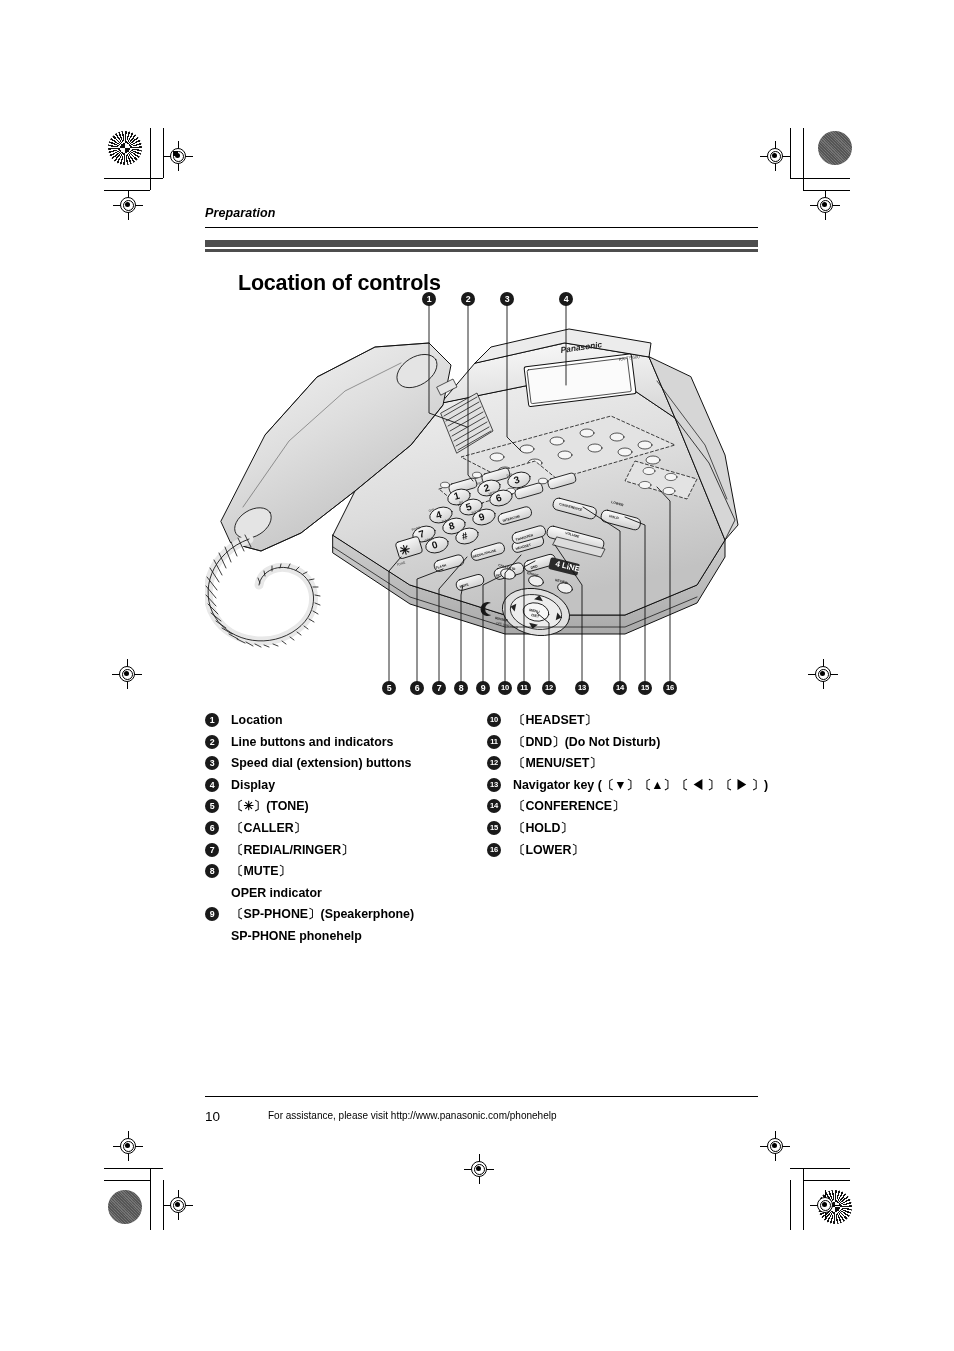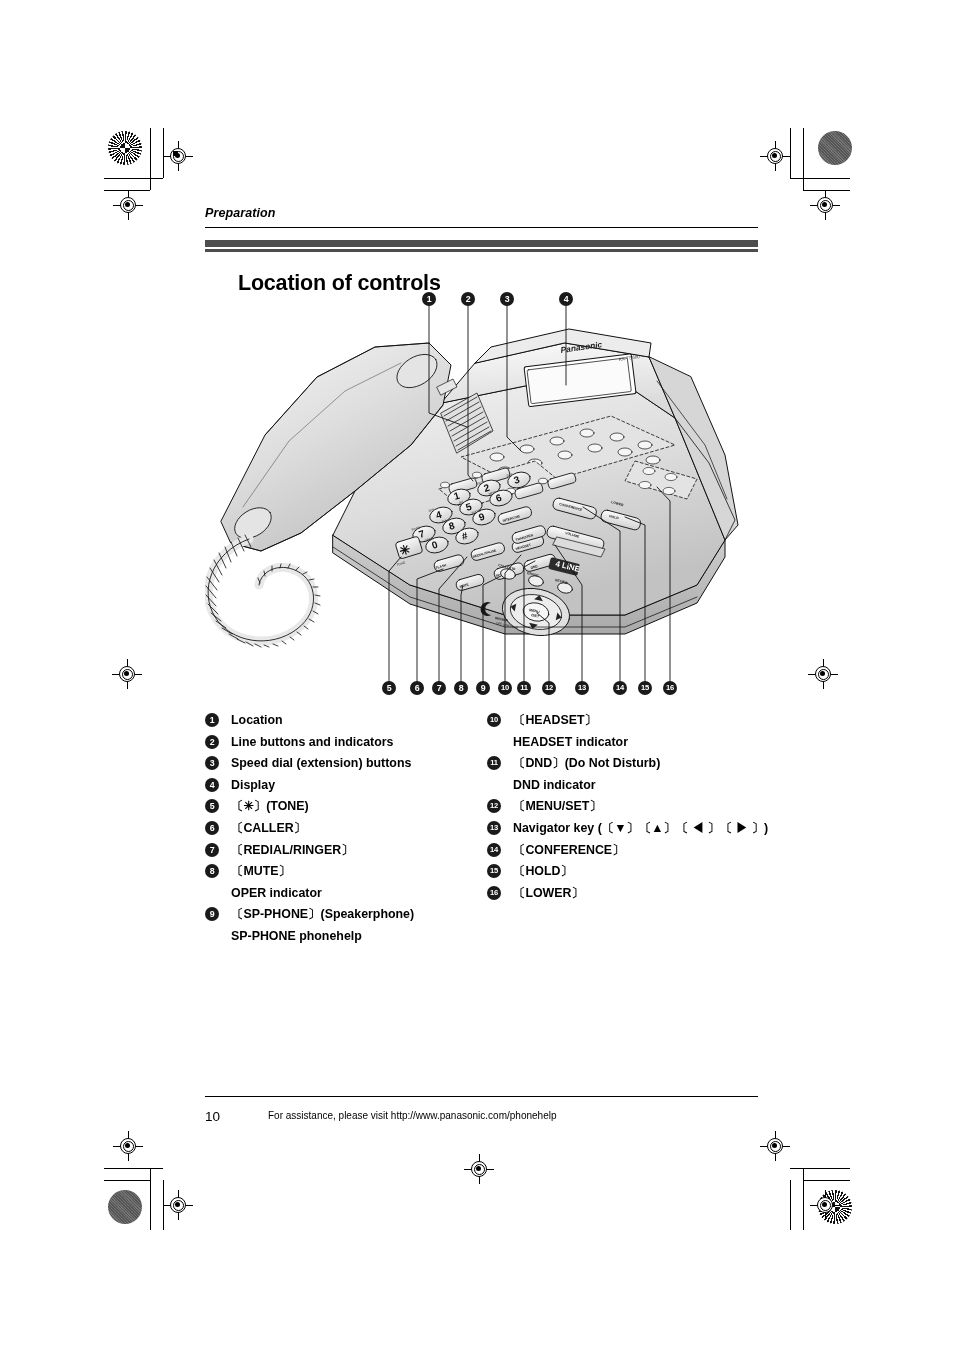--- a/index.html
+++ b/index.html
@@ -559,26 +559,24 @@
       <span class="num">9</span>
       <span>〔SP-PHONE〕(Speakerphone)</span>
       <span class="sub">SP-PHONE phonehelp</span>
     </div>
   </div>
 
   <div class="legend col-r">
     <div class="row">
       <span class="num wide">10</span>
       <span>〔HEADSET〕</span>
-      <span class="sub">HEADSET indicator</span>
     </div>
     <div class="row">
       <span class="num wide">11</span>
       <span>〔DND〕(Do Not Disturb)</span>
-      <span class="sub">DND indicator</span>
     </div>
     <div class="row">
       <span class="num wide">12</span>
       <span>〔MENU/SET〕</span>
     </div>
     <div class="row">
       <span class="num wide">13</span>
       <span>Navigator key (〔▼〕〔▲〕〔 ◀ 〕〔 ▶ 〕)</span>
     </div>
     <div class="row">

